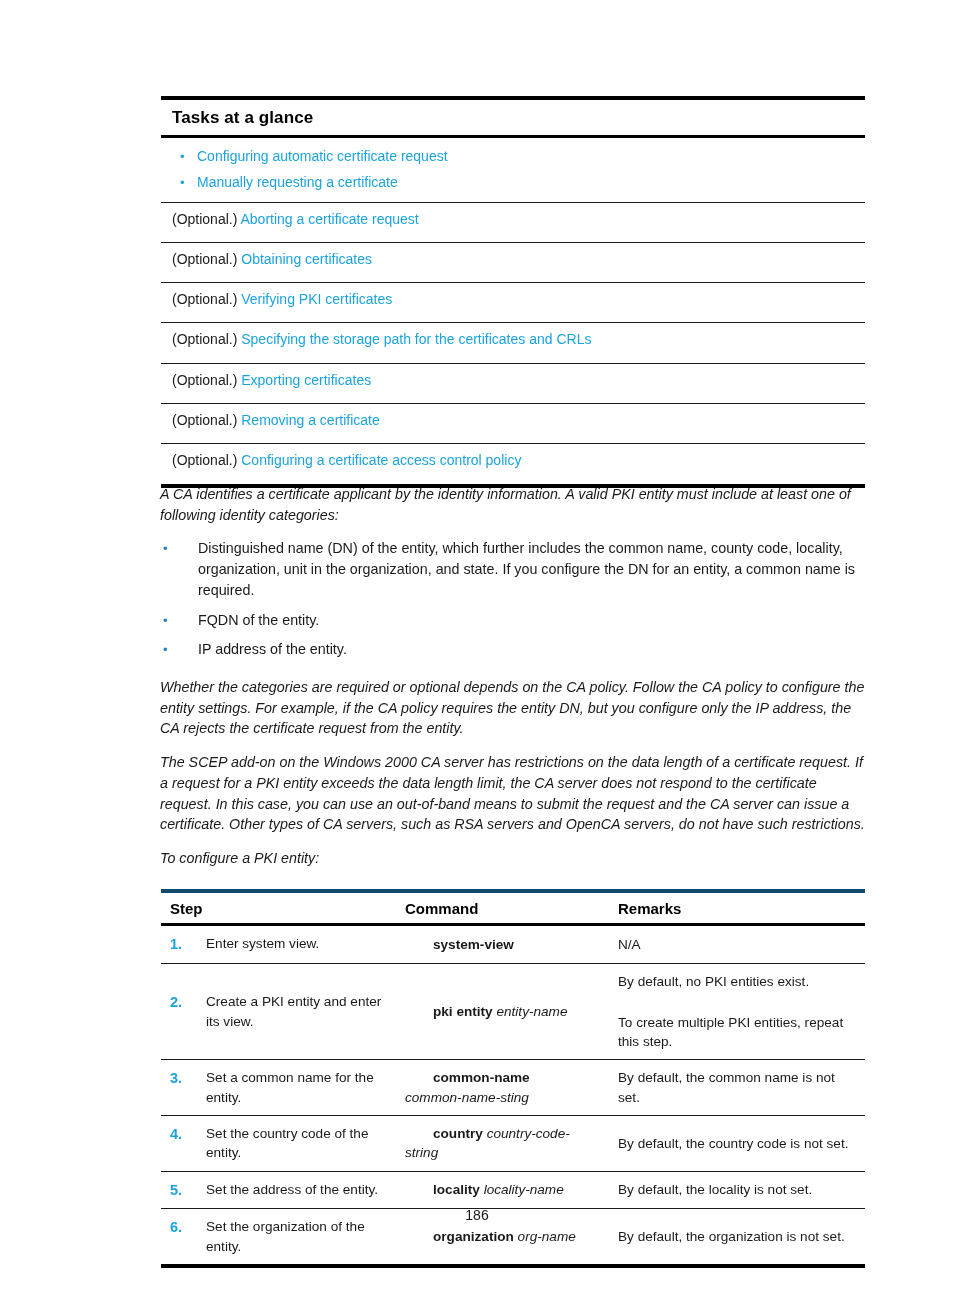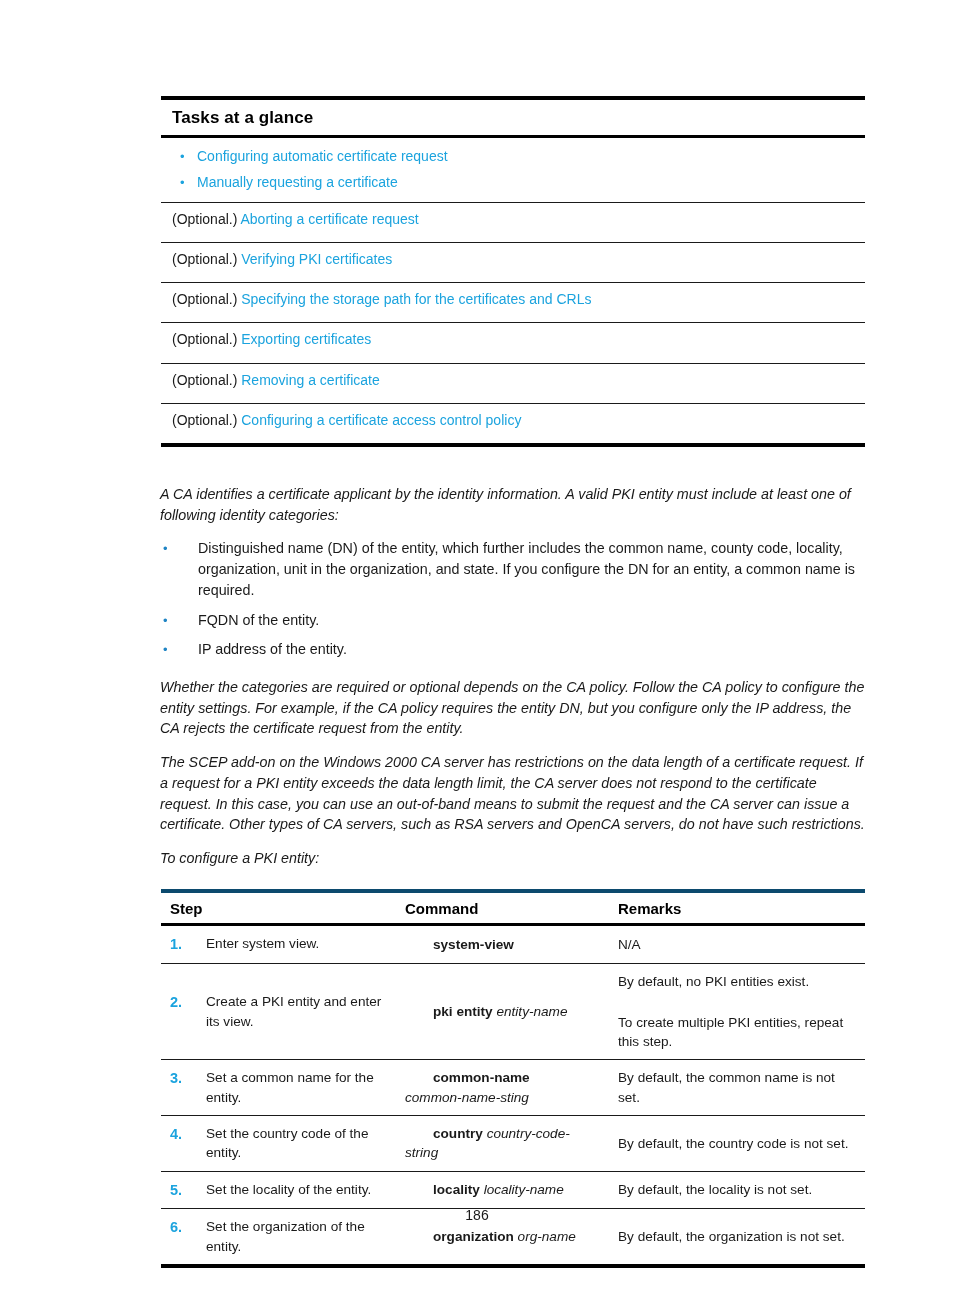--- a/index.html
+++ b/index.html
@@ -205,20 +205,23 @@
         <span class="link">Configuring automatic certificate request</span>
       </div>
       <div class="task-bullet-line">
         <span class="task-bullet-dot">•</span>
         <span class="link">Manually requesting a certificate</span>
       </div>
     </div>
 
     <div class="tasks-row">
       <span class="optional-label">(Optional.) </span><span class="link">Aborting a certificate request</span>
+    </div>
+    <div class="tasks-row">
+      <span class="optional-label">(Optional.) </span><span class="link">Obtaining certificates</span>
     </div>
     <div class="tasks-row">
       <span class="optional-label">(Optional.) </span><span class="link">Verifying PKI certificates</span>
     </div>
     <div class="tasks-row">
       <span class="optional-label">(Optional.) </span><span class="link">Specifying the storage path for the certificates and CRLs</span>
     </div>
     <div class="tasks-row">
       <span class="optional-label">(Optional.) </span><span class="link">Exporting certificates</span>
     </div>
@@ -316,21 +319,21 @@
           </td>
           <td class="cmd"><b>country</b> <i>country-code-string</i></td>
           <td>
             <p class="rem-p">By default, the country code is not set.</p>
           </td>
         </tr>
         <tr>
           <td>
             <div class="step-cell">
               <span class="step-num">5.</span>
-              <span class="step-text">Set the locality of the entity.</span>
+              <span class="step-text">Set the address of the entity.</span>
             </div>
           </td>
           <td class="cmd"><b>locality</b> <i>locality-name</i></td>
           <td>
             <p class="rem-p">By default, the locality is not set.</p>
           </td>
         </tr>
         <tr>
           <td>
             <div class="step-cell">

